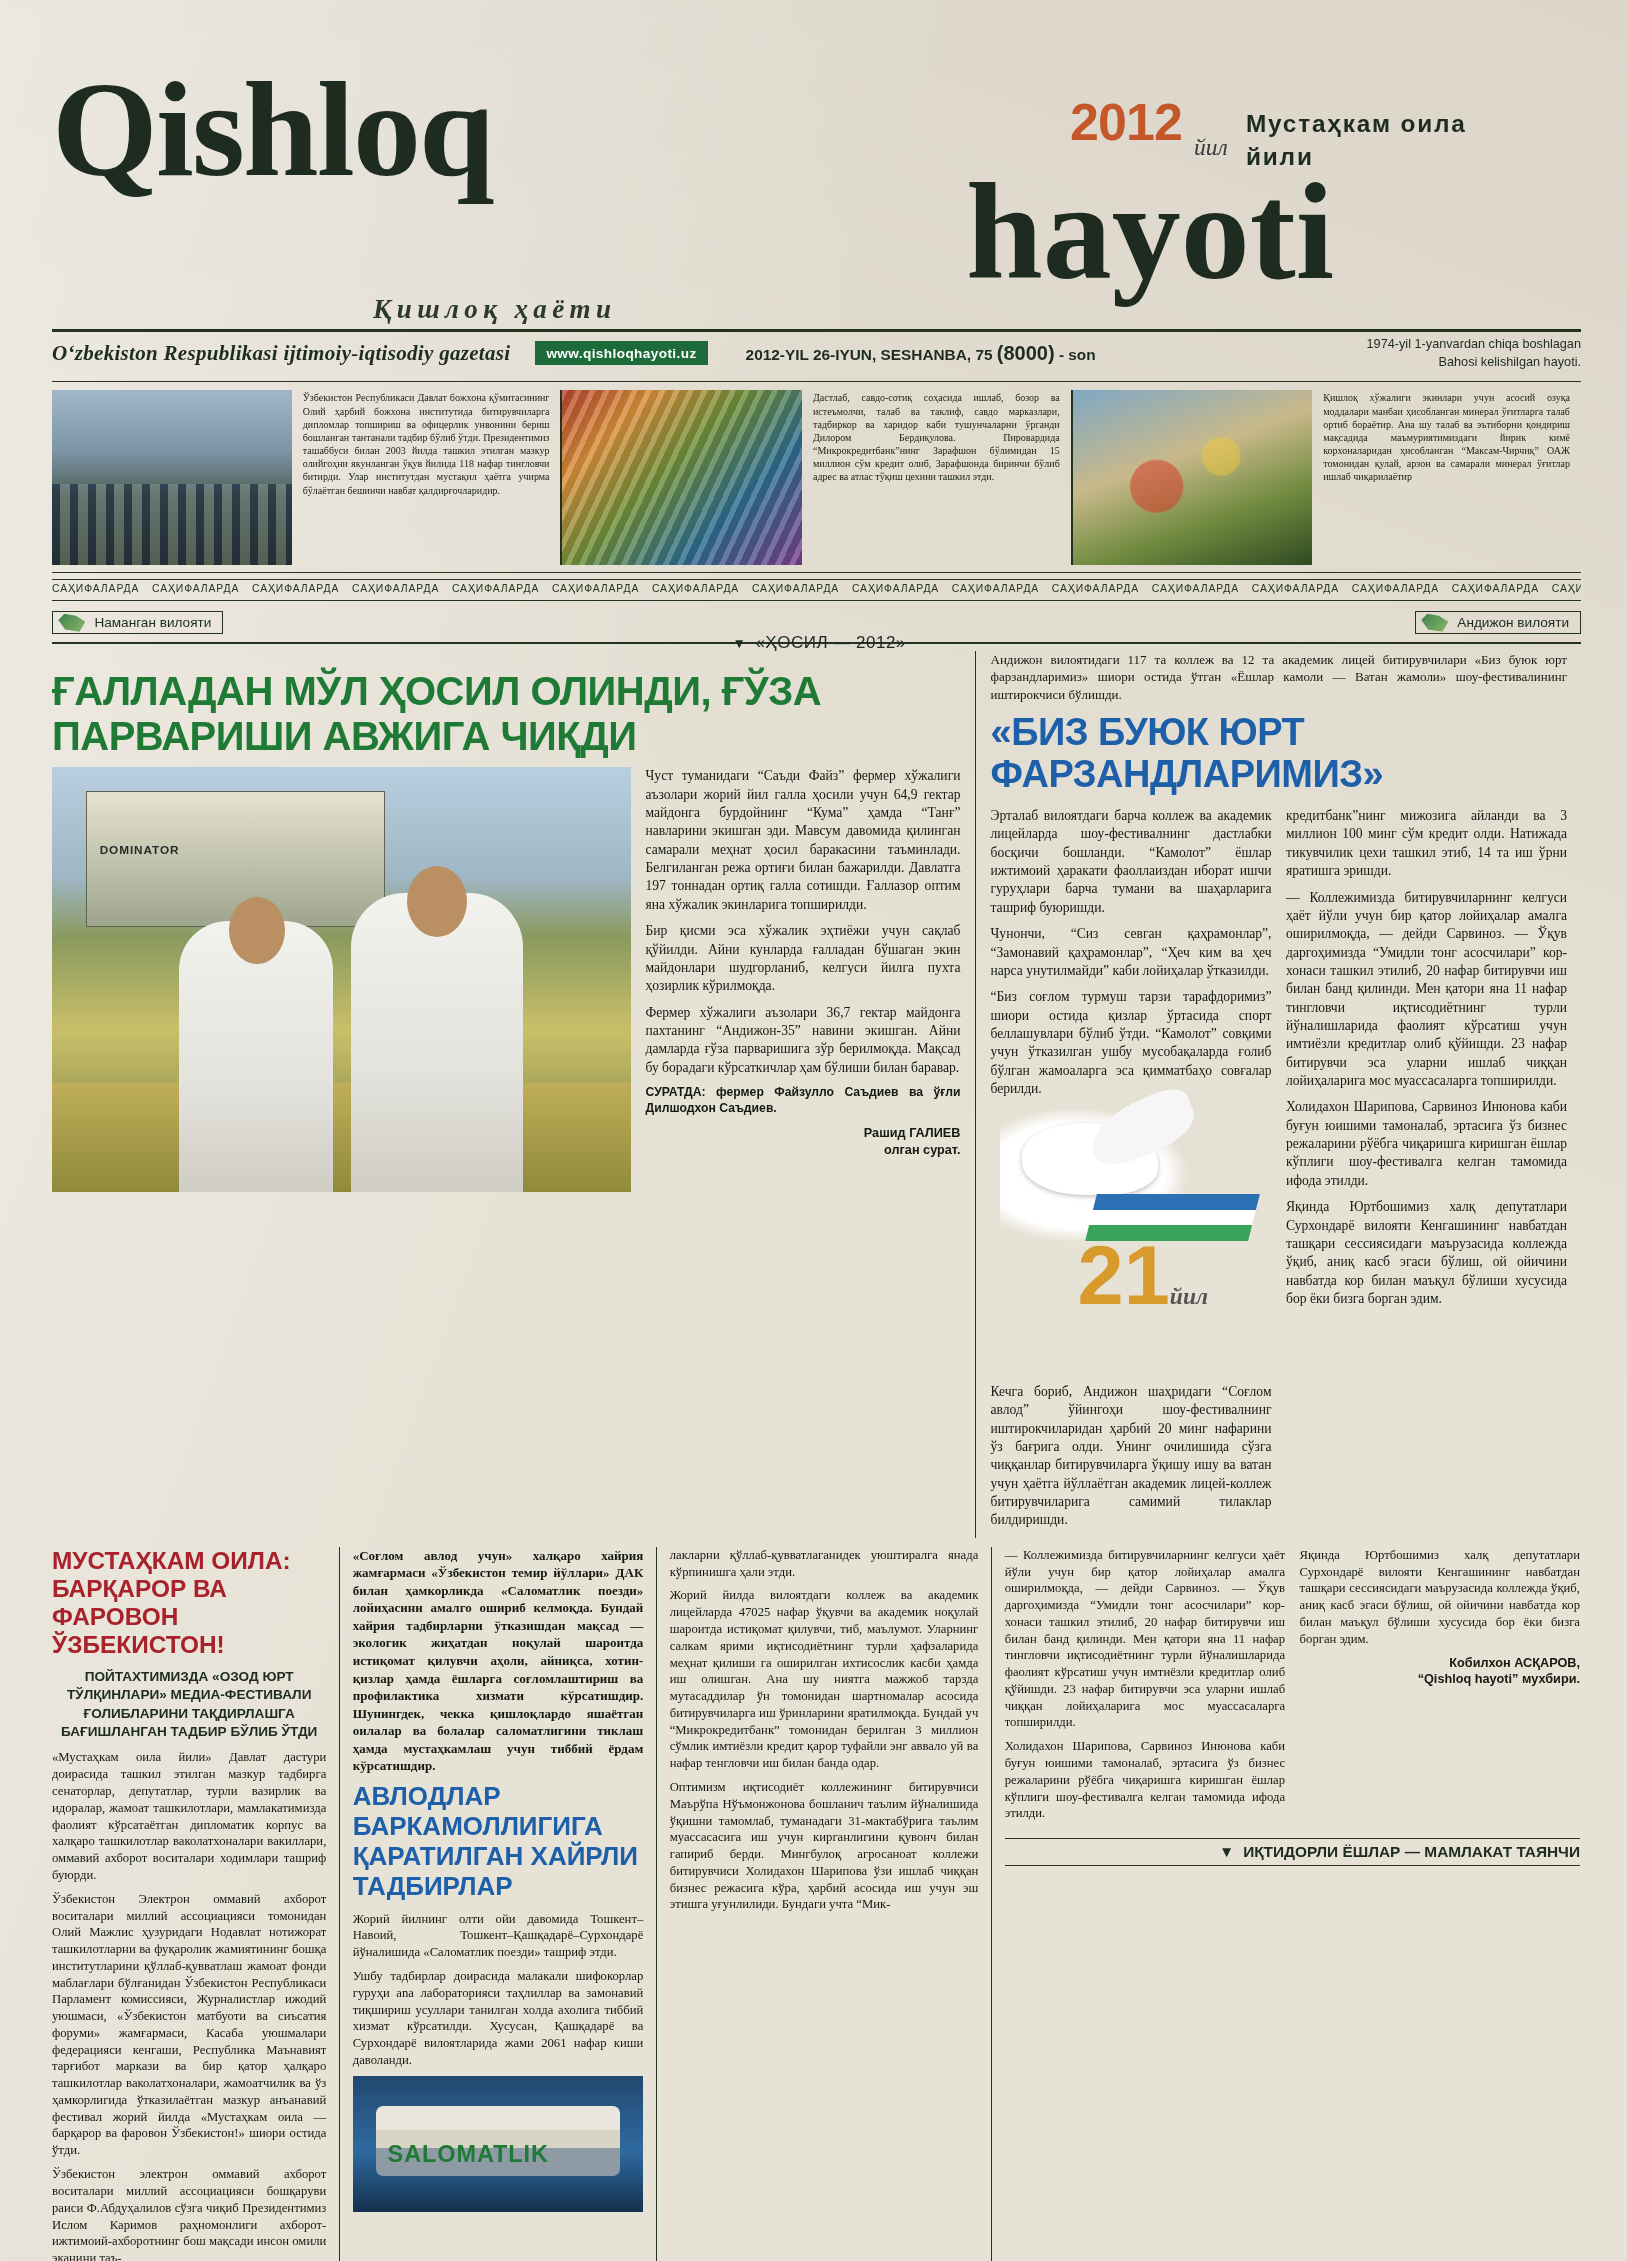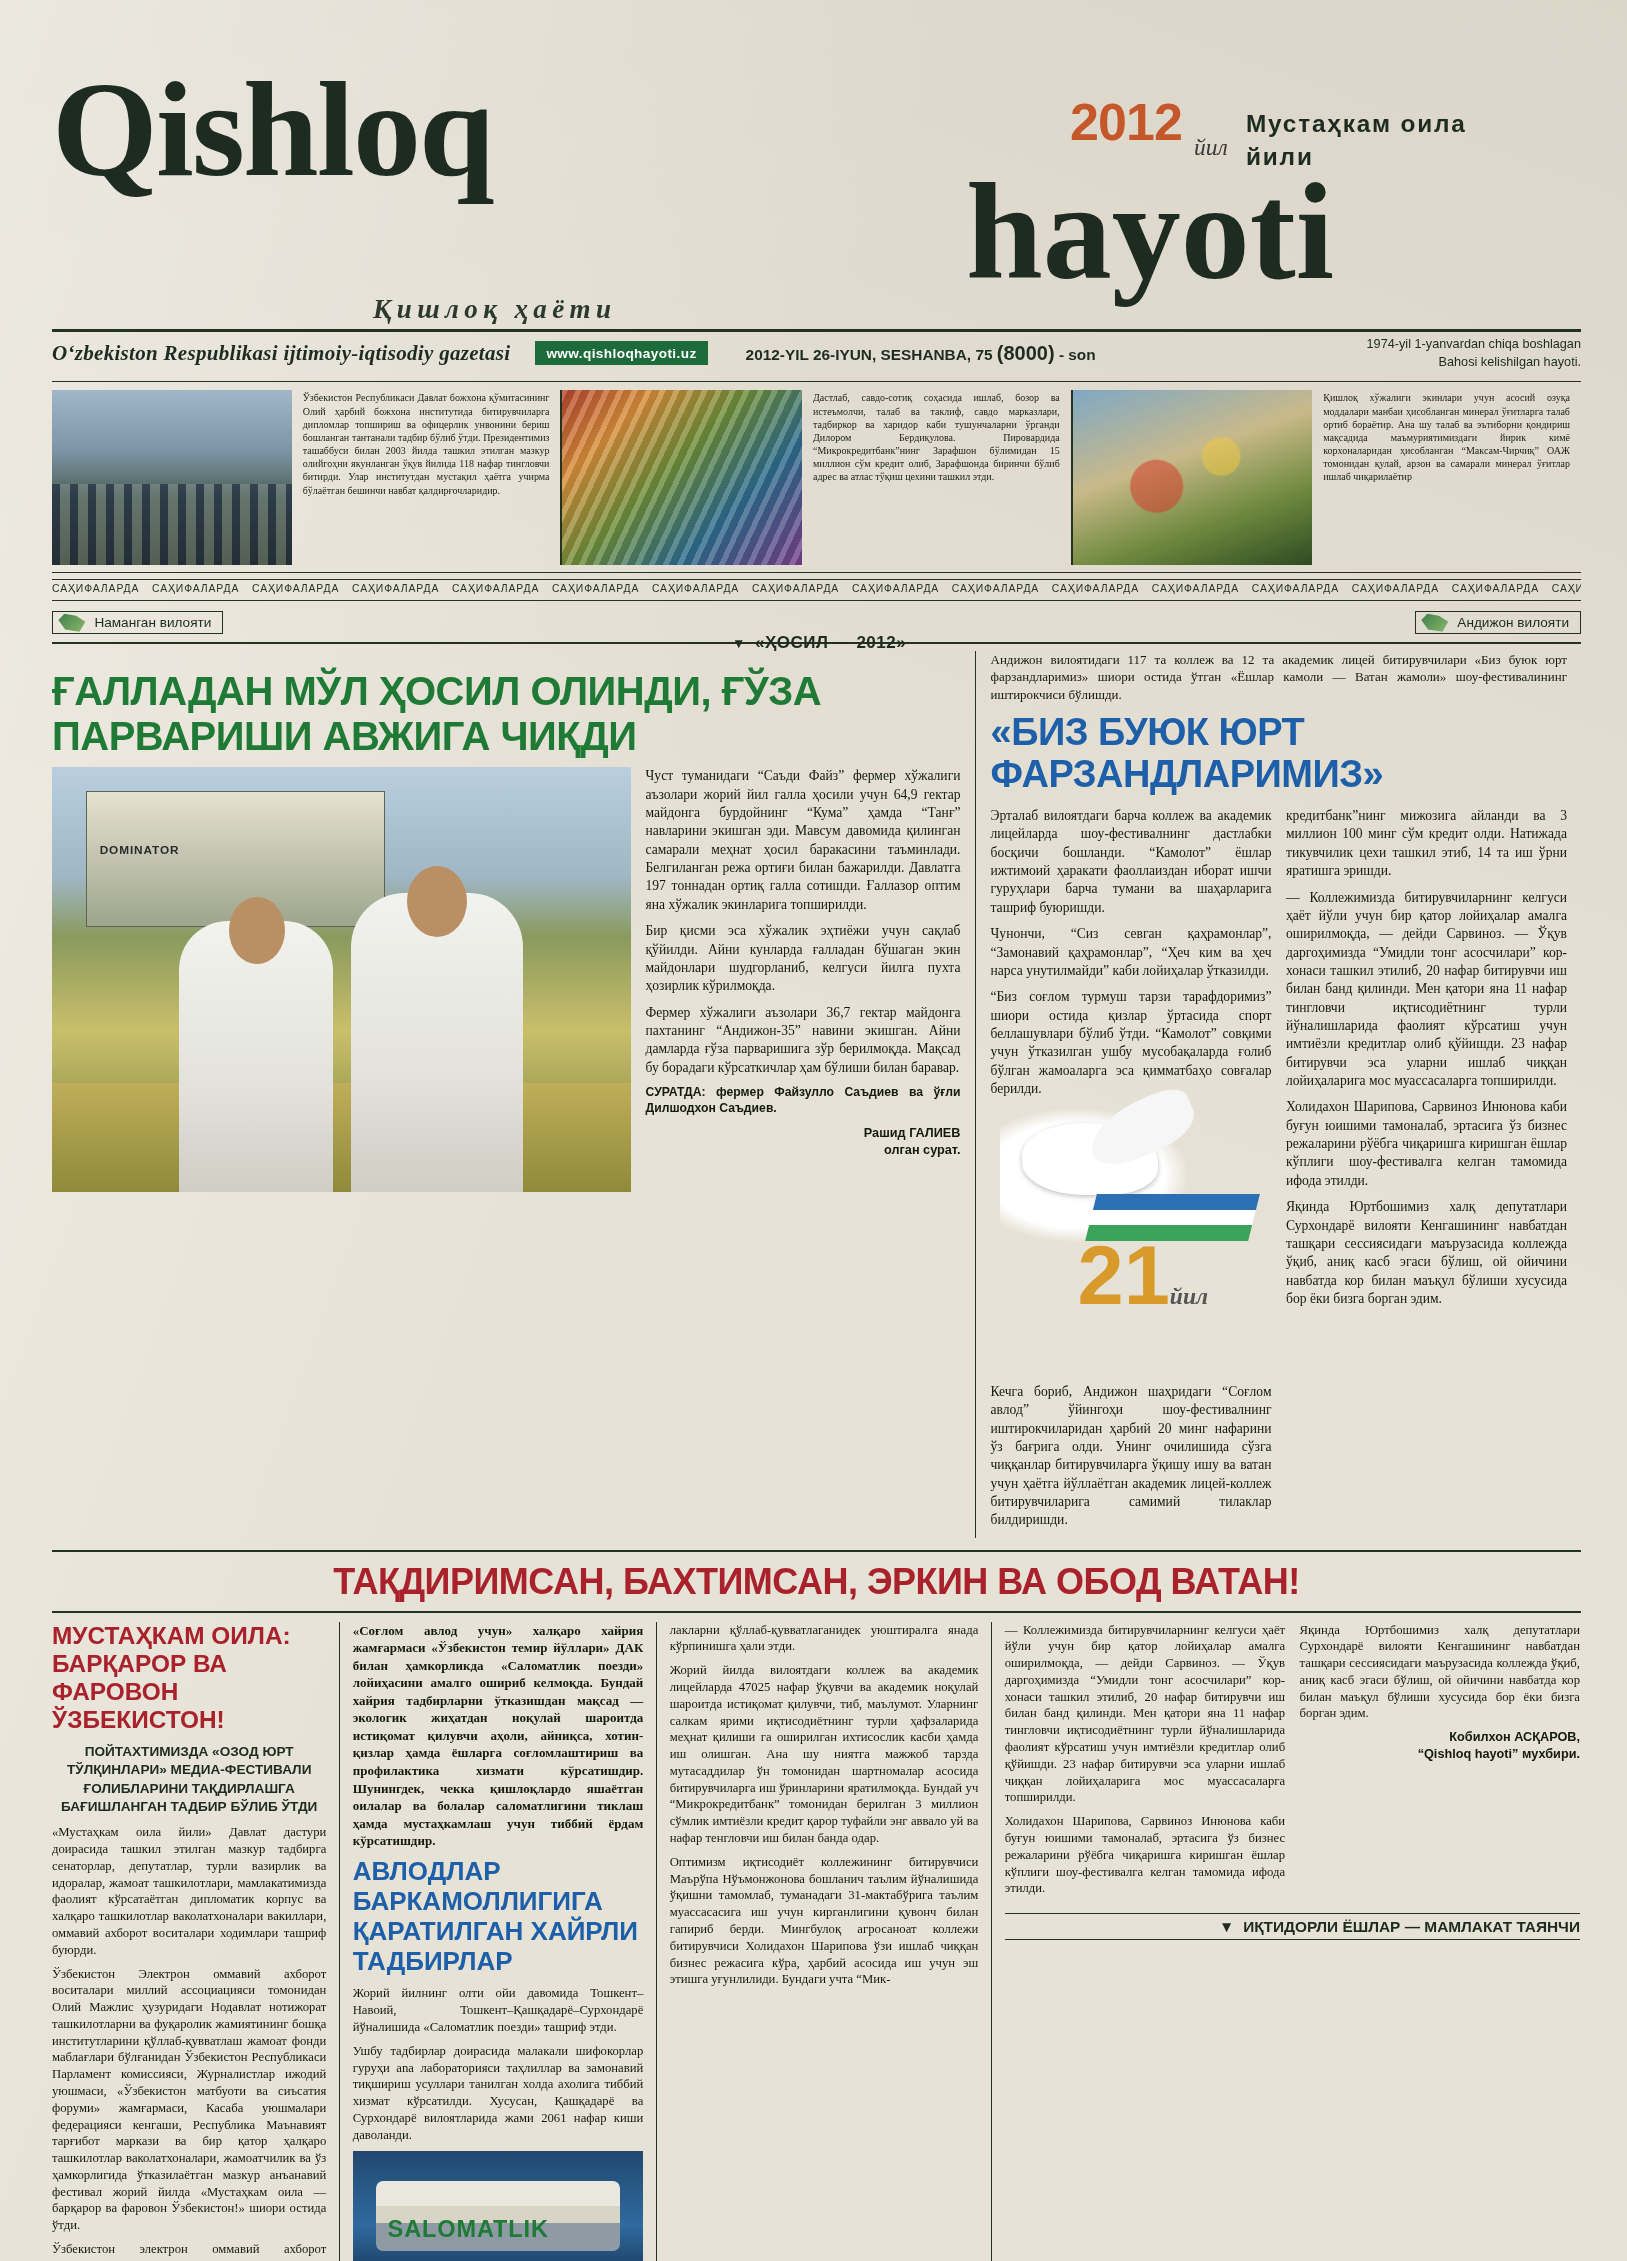--- a/index.html
+++ b/index.html
@@ -202,21 +202,21 @@
     color:#1d2b20;
   }
   .regtag .mapicon {
     width:27px; height:18px;
     background:linear-gradient(135deg,#3f7f4a,#8ab86a);
     clip-path:polygon(0 35%, 22% 0, 65% 12%, 100% 45%, 78% 100%, 25% 88%);
   }
   .hosil {
     flex:1; text-align:center;
     font-family:"Liberation Sans", sans-serif;
-    font-weight:bold; font-size:17px;
+    font-weight:normal; font-size:17px;
     color:#1d2b20;
     letter-spacing:0.5px;
     margin-top:41px;
   }
   .hosil .tri { color:#1d2b20; margin-right:9px; font-size:13.6px; }
 
   
   .main { display:flex; margin-top:7.2px; }
   .colL { width:923px; padding-right:14.5px; }
   .colR { width:592px; padding-left:14.5px; border-left:1.8px solid #24331f; }
@@ -548,23 +548,20 @@
         <div class="body-col">
           <p>кредитбанк”нинг мижозига айланди ва 3 миллион 100 минг сўм кредит олди. Натижада тикувчилик цехи ташкил этиб, 14 та иш ўрни яратишга эришди.</p>
           <p>— Коллежимизда битирувчиларнинг келгуси ҳаёт йўли учун бир қатор лойиҳалар амалга оширилмоқда, — дейди Сарвиноз. — Ўқув даргоҳимизда “Умидли тонг асосчилари” кор-хонаси ташкил этилиб, 20 нафар битирувчи иш билан банд қилинди. Мен қатори яна 11 нафар тингловчи иқтисодиётнинг турли йўналишларида фаолият кўрсатиш учун имтиёзли кредитлар олиб қўйишди. 23 нафар битирувчи эса уларни ишлаб чиққан лойиҳаларига мос муассасаларга топширилди.</p>
           <p>Холидахон Шарипова, Сарвиноз Инюнова каби буғун юишими тамоналаб, эртасига ўз бизнес режаларини рўёбга чиқаришга киришган ёшлар кўплиги шоу-фестивалга келган тамомида ифода этилди.</p>
           <p>Яқинда Юртбошимиз халқ депутатлари Сурхондарё вилояти Кенгашининг навбатдан ташқари сессиясидаги маърузасида коллежда ўқиб, аниқ касб эгаси бўлиш, ой ойичини навбатда кор билан маъқул бўлиши хусусида бор ёки бизга борган эдим.</p>
         </div>
       </div>
     </div>
   </div>
 
-  <div class="banner">
-    <span>ТАҚДИРИМСАН, БАХТИМСАН, ЭРКИН ВА ОБОД ВАТАН!</span>
-  </div>
 
   <div class="lower">
 
     <div class="lw1">
       <div class="headline-red">МУСТАҲКАМ ОИЛА: БАРҚАРОР ВА ФАРОВОН ЎЗБЕКИСТОН!</div>
       <div class="headline-dark">ПОЙТАХТИМИЗДА «ОЗОД ЮРТ ТЎЛҚИНЛАРИ» МЕДИА-ФЕСТИВАЛИ ҒОЛИБЛАРИНИ ТАҚДИРЛАШГА БАҒИШЛАНГАН ТАДБИР БЎЛИБ ЎТДИ</div>
       <div class="small-body">
         <p>«Мустаҳкам оила йили» Давлат дастури доирасида ташкил этилган мазкур тадбирга сенаторлар, депутатлар, турли вазирлик ва идоралар, жамоат ташкилотлари, мамлакатимизда фаолият кўрсатаётган дипломатик корпус ва халқаро ташкилотлар ваколатхоналари вакиллари, оммавий ахборот воситалари ходимлари ташриф буюрди.</p>
         <p>Ўзбекистон Электрон оммавий ахборот воситалари миллий ассоциацияси томонидан Олий Мажлис ҳузуридаги Нодавлат нотижорат ташкилотларни ва фуқаролик жамиятининг бошқа институтларини қўллаб-қувватлаш жамоат фонди маблағлари бўлғанидан Ўзбекистон Республикаси Парламент комиссияси, Журналистлар ижодий уюшмаси, «Ўзбекистон матбуоти ва сиъсатия форуми» жамғармаси, Касаба уюшмалари федерацияси кенгаши, Республика Маънавият тарғибот маркази ва бир қатор ҳалқаро ташкилотлар ваколатхоналари, жамоатчилик ва ўз ҳамкорлигида ўтказилаётган мазкур анъанавий фестивал жорий йилда «Мустаҳкам оила — барқарор ва фаровон Ўзбекистон!» шиори остида ўтди.</p>
         <p>Ўзбекистон электрон оммавий ахборот воситалари миллий ассоциацияси бошқаруви раиси Ф.Абдуҳалилов сўзга чиқиб Президентимиз Ислом Каримов раҳномонлиги ахборот-ижтимоий-ахборотнинг бош мақсади инсон омили эканини таъ-</p>

